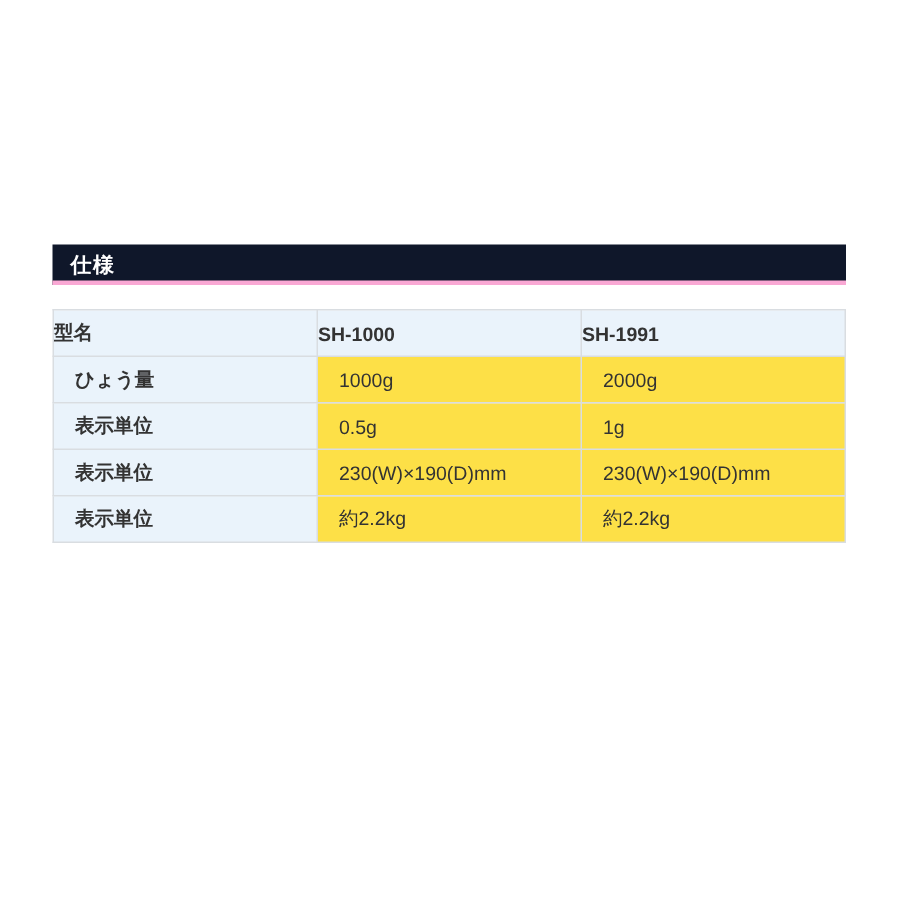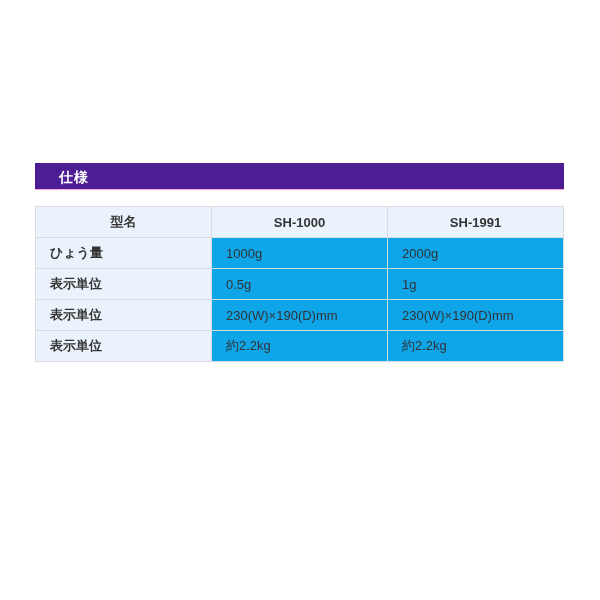--- a/index.html
+++ b/index.html
@@ -15,26 +15,26 @@
     background: #ffffff;
     overflow: hidden;
   }
   .content {
     position: absolute;
     left: 35px;
     top: 163px;
     width: 529px;
   }
   .section-header {
-    background: #4c1d95;
+    background: #0f172a;
     height: 27px;
     line-height: 27px;
-    padding-left: 24px;
+    padding-left: 12px;
     box-sizing: border-box;
-    border-bottom: 1px solid #f9a8d4;
+    border-bottom: 3px solid #f9a8d4;
   }
   .section-title {
     color: #ffffff;
     font-size: 14px;
     font-weight: bold;
     letter-spacing: 1px;
   }
   table.spec-table {
     margin-top: 16px;
     width: 100%;
@@ -45,26 +45,26 @@
   }
   table.spec-table th,
   table.spec-table td {
     border: 1px solid #d9dde1;
     height: 31px;
     box-sizing: border-box;
     padding: 0 8px 0 14px;
     vertical-align: middle;
     font-weight: normal;
     text-align: left;
-    background: #0ea5e9;
+    background: #fde047;
   }
   table.spec-table thead th {
     background: #eaf3fb;
     font-weight: bold;
-    text-align: center;
+    text-align: left;
     padding: 0;
   }
   table.spec-table tbody th.row-label {
     background: #eaf3fb;
     font-weight: bold;
     margin-left: 13px;
   }
 </style>
 </head>
 <body>

